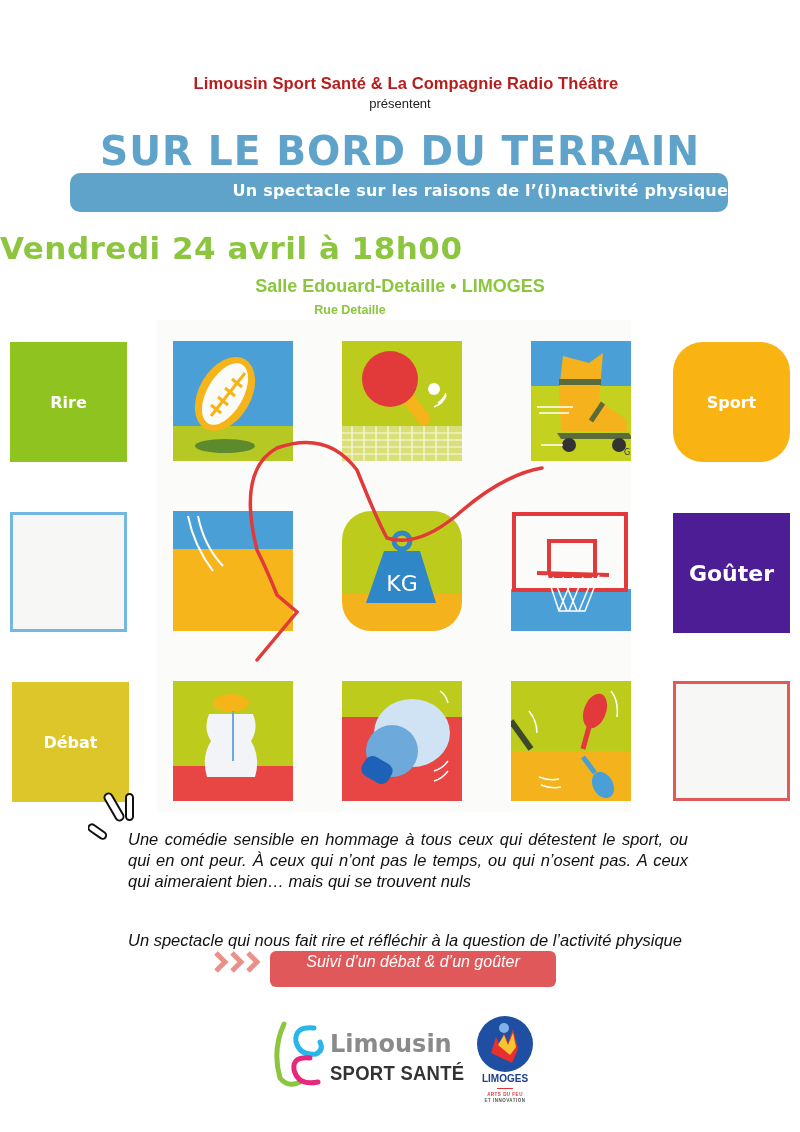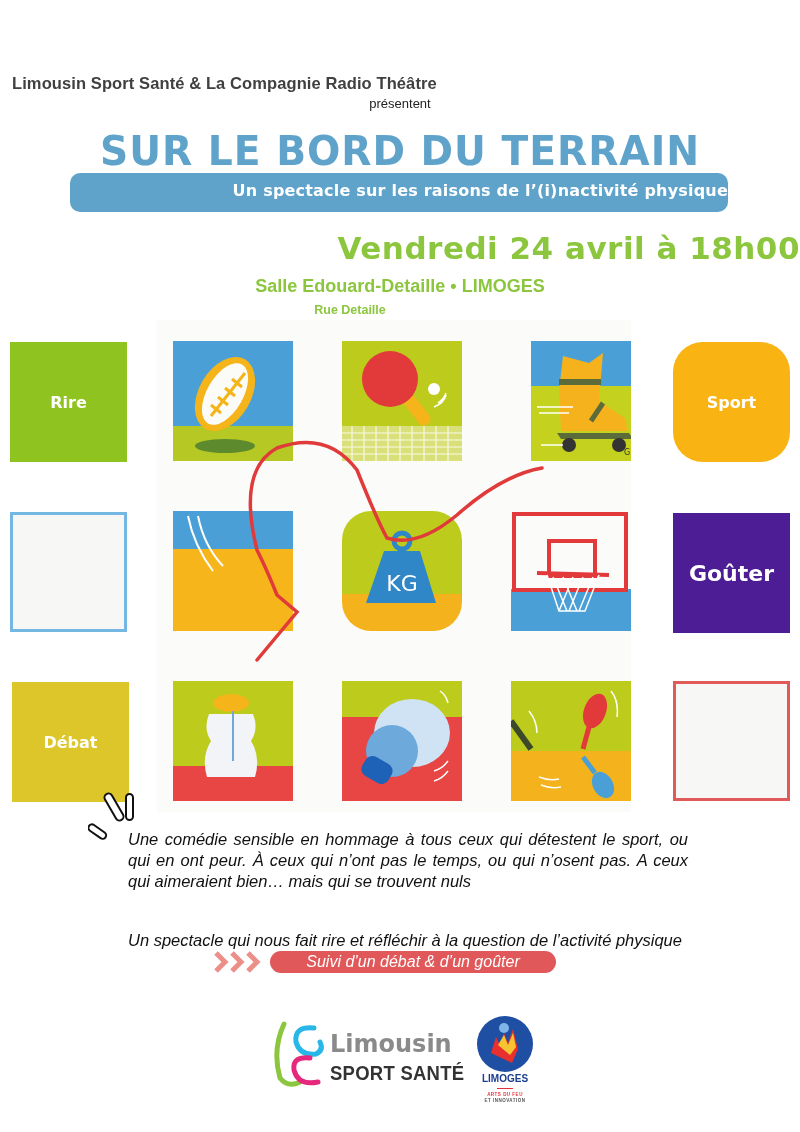--- a/index.html
+++ b/index.html
@@ -2,45 +2,45 @@
 <html><head>
 <meta charset="utf-8">
 <style>
   * { box-sizing: border-box; margin: 0; padding: 0; }
   html, body { width: 800px; height: 1132px; background: #ffffff; overflow: hidden; }
   body { position: relative; font-family: "Liberation Sans", sans-serif; color: #111; }
 
   .abs { position: absolute; }
 
   
-  .presenters { left: 0; width: 800px; top: 74px; font-size: 16.5px; font-weight: bold; color: #404040; letter-spacing: 0.1px; padding-left: 12px; }
+  .presenters { left: 0; width: 800px; top: 74px; text-align: center; font-size: 16.5px; font-weight: bold; color: #b91c1c; letter-spacing: 0.1px; padding-left: 12px; }
   .presentent { left: 0; width: 800px; top: 96px; text-align: center; font-size: 13px; color: #222; }
   .title { left: 0; width: 800px; top: 128px; text-align: center; font-family: "DejaVu Sans", sans-serif; font-weight: bold; font-size: 40px; color: #5fa3cb; letter-spacing: 1px; line-height: 46px; transform: scaleX(0.98); }
   .subtitle-band { left: 70px; width: 658px; top: 173px; height: 39px; background: #5fa3cb; border-radius: 10px; }
   .subtitle { left: 70px; width: 658px; top: 181px; text-align: right; font-family: "DejaVu Sans", sans-serif; font-weight: bold; font-size: 16px; color: #fff; letter-spacing: 0.2px; }
 
-  .date { left: 0; width: 800px; top: 230px; text-align: right; font-family: "DejaVu Sans", sans-serif; font-weight: bold; font-size: 31px; color: #8cc63f; letter-spacing: 0.5px; }
+  .date { left: 0; width: 800px; top: 230px; text-align: left; font-family: "DejaVu Sans", sans-serif; font-weight: bold; font-size: 31px; color: #8cc63f; letter-spacing: 0.5px; }
   .venue { left: 0; width: 800px; top: 276px; text-align: center; font-size: 18px; font-weight: bold; color: #8cc63f; }
   .street { left: 0; width: 700px; top: 303px; text-align: center; font-size: 12.5px; font-weight: bold; color: #8cc63f; }
 
   
   .side { width: 117px; height: 120px; display: flex; align-items: center; justify-content: center; font-family: "DejaVu Sans", sans-serif; font-weight: bold; color: #fff; font-size: 16px; }
   .side.outline { background: #f7f7f5; }
 
   
   .painting { left: 157px; top: 320px; width: 474px; height: 492px; background: #fbfbfa; }
   .tile { width: 120px; height: 120px; overflow: hidden; }
   .tile svg { width: 120px; height: 120px; display: block; }
   .string { left: 157px; top: 320px; width: 474px; height: 492px; pointer-events: none; }
 
   
   .desc { left: 128px; width: 560px; font-style: italic; font-size: 16.5px; line-height: 21px; color: #111; text-align: justify; }
   .desc1 { top: 829px; }
   .desc2 { top: 930px; }
-  .pill { left: 270px; top: 951px; width: 286px; height: 22px; background: #e0585a; border-radius: 11px; color: #fff; font-style: italic; font-size: 16px; line-height: 22px; text-align: center; }
+  .pill { left: 270px; top: 951px; width: 286px; height: 36px; background: #e0585a; border-radius: 6px; color: #fff; font-style: italic; font-size: 16px; line-height: 22px; text-align: center; }
   .chevrons { left: 213px; top: 950px; width: 54px; height: 24px; }
 
   .burst { left: 88px; top: 788px; width: 60px; height: 60px; }
 
   
   .lss-mark { left: 270px; top: 1020px; width: 58px; height: 70px; }
   .lss-word1 { left: 330px; top: 1030px; font-family: "DejaVu Sans", sans-serif; font-weight: bold; font-size: 24px; color: #8a8a8a; }
   .lss-word2 { left: 330px; top: 1061px; font-family: "Liberation Sans", sans-serif; font-weight: bold; font-size: 21px; color: #333; transform: scaleX(0.88); transform-origin: left; letter-spacing: 0.3px; }
   .lim-logo { left: 476px; top: 1015px; width: 58px; height: 58px; }
   .lim-name { left: 460px; top: 1073px; width: 90px; text-align: center; font-size: 10px; font-weight: bold; color: #1a3e8f; }

